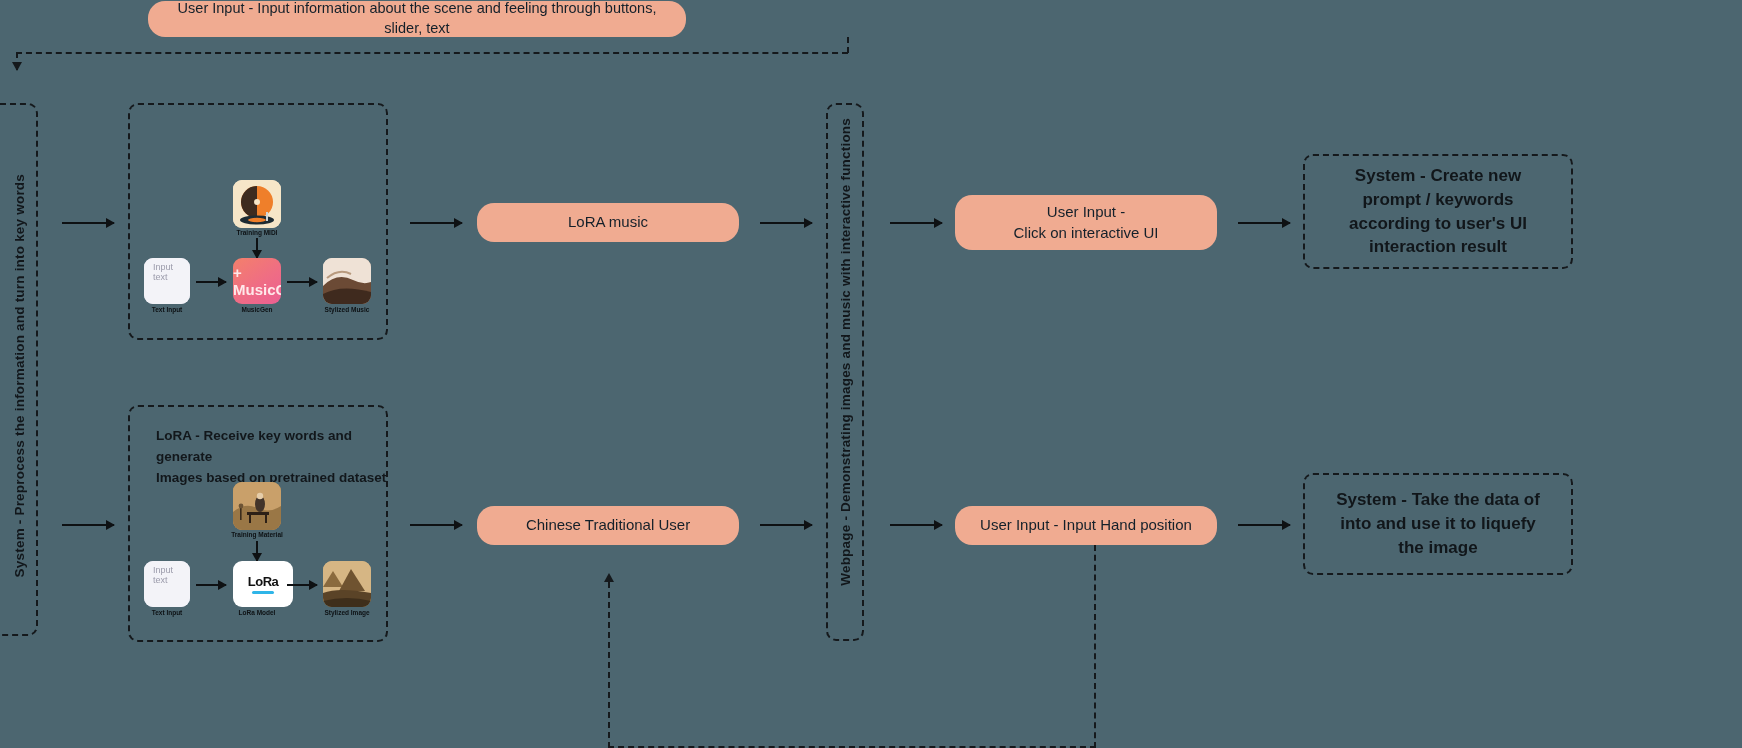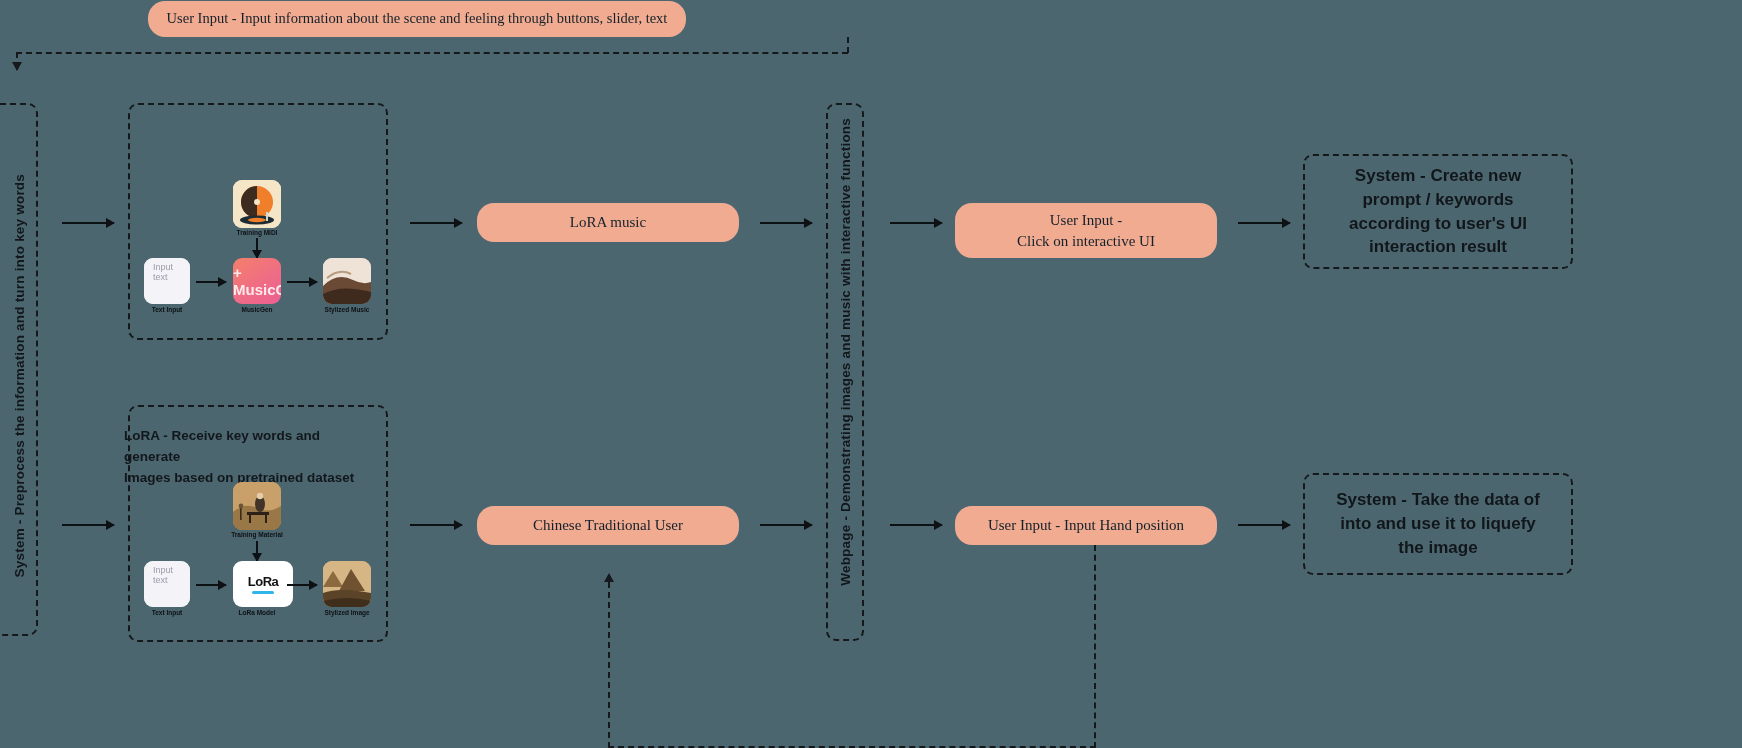--- a/index.html
+++ b/index.html
@@ -28,21 +28,20 @@
     display: flex;
     align-items: center;
     justify-content: center;
     text-align: center;
     color: #14202a;
     font-size: 15px;
     line-height: 1.35;
     padding: 0 14px;
     box-sizing: border-box;
     white-space: pre-line;
-    font-family: Liberation Serif, serif;
   }
 
   
   .dashed {
     position: absolute;
     border: 2px dashed #15191c;
     border-radius: 10px;
     box-sizing: border-box;
   }
 
@@ -255,21 +254,21 @@
   </div>
   <div class="thumb-cap" style="left:307px; top:306px; width:80px;">Stylized Music</div>
 
   <div class="arrow-h" style="left:410px; top:222px; width:52px;"></div>
 
   <div class="pill" style="left:477px; top:203px; width:262px; height:39px;">LoRA music</div>
 
   <div class="arrow-h" style="left:760px; top:222px; width:52px;"></div>
 
   <div class="dashed" style="left:128px; top:405px; width:260px; height:237px;"></div>
-  <div class="dashed-label" style="left:124px; top:426px; width:232px;">LoRA - Receive key words and generate
+  <div class="dashed-label" style="left:156px; top:426px; width:232px;">LoRA - Receive key words and generate
 Images based on pretrained dataset</div>
 
   <div class="thumb tile-paint-a" style="left:233px; top:482px; width:48px; height:48px;">
     <svg width="48" height="48" viewBox="0 0 48 48">
       <rect width="48" height="48" fill="#c9a06a"></rect>
       <path d="M0 30 Q12 20 24 26 Q36 32 48 24 L48 48 L0 48 Z" fill="#9a7746"></path>
       <rect x="14" y="30" width="22" height="3" fill="#2d2016"></rect>
       <rect x="16" y="33" width="2" height="8" fill="#2d2016"></rect>
       <rect x="32" y="33" width="2" height="8" fill="#2d2016"></rect>
       <ellipse cx="27" cy="22" rx="5" ry="8" fill="#43342a"></ellipse>
@@ -313,21 +312,21 @@
   <div class="pill" style="left:477px; top:506px; width:262px; height:39px;">Chinese Traditional User</div>
 
   <div class="arrow-h" style="left:760px; top:524px; width:52px;"></div>
 
   <div class="dashed" style="left:826px; top:103px; width:38px; height:538px;"></div>
   <div class="vert-label" style="left:838px; top:118px;">Webpage - Demonstrating images and music with interactive functions</div>
 
   <div class="arrow-h" style="left:890px; top:222px; width:52px;"></div>
   <div class="arrow-h" style="left:890px; top:524px; width:52px;"></div>
 
-  <div class="pill" style="left:955px; top:195px; width:262px; height:55px;margin-top:8px;">User Input -
+  <div class="pill" style="left:955px; top:195px; width:262px; height:55px;">User Input -
 Click on interactive UI</div>
 
   <div class="pill" style="left:955px; top:506px; width:262px; height:39px;">User Input - Input Hand position</div>
 
   <div class="arrow-h" style="left:1238px; top:222px; width:52px;"></div>
   <div class="arrow-h" style="left:1238px; top:524px; width:52px;"></div>
 
   <div class="sys-box" style="left:1303px; top:154px; width:270px; height:115px;">System - Create new
 prompt / keywords
 according to user's UI

